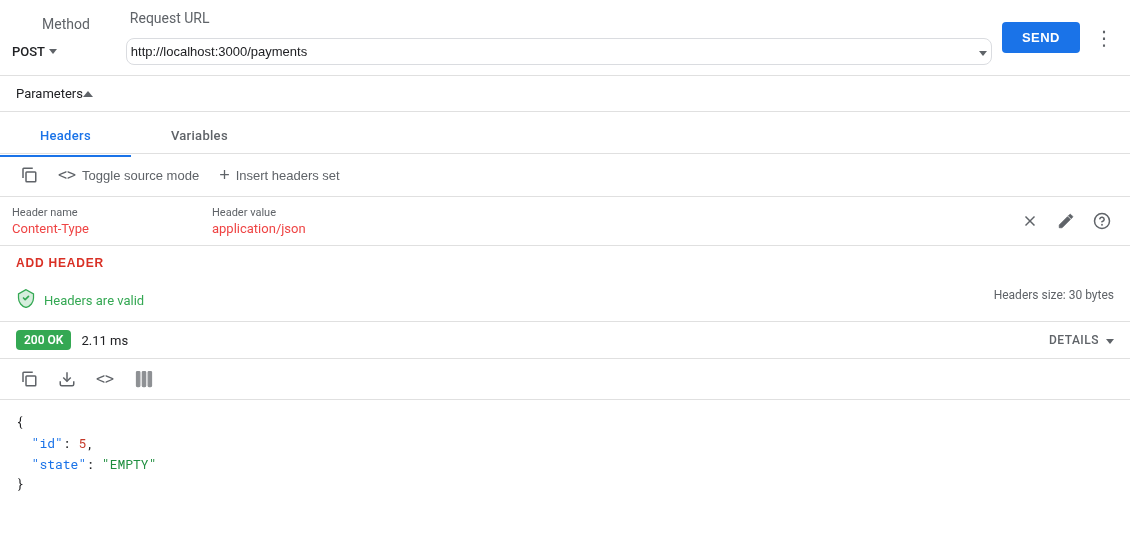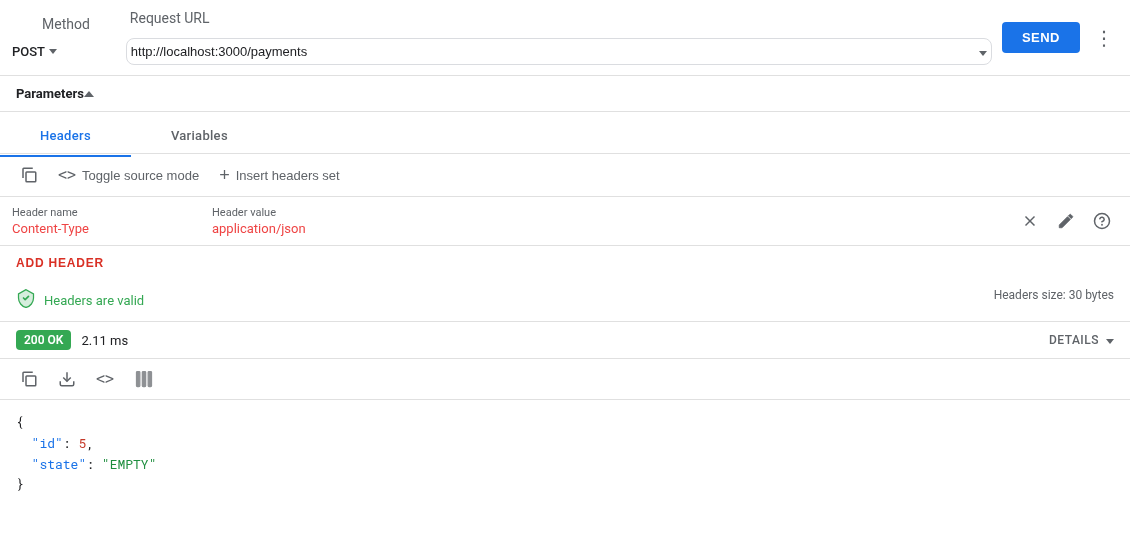--- a/index.html
+++ b/index.html
@@ -91,21 +91,21 @@
     .params-section {
       padding: 10px 16px;
       border-bottom: 1px solid #e0e0e0;
     }
     .params-toggle {
       display: flex;
       align-items: center;
       font-size: 13px;
       color: #202124;
       cursor: pointer;
-      font-weight: 700;
+      font-weight: 400;
     }
     .chevron-up {
       width: 0; height: 0;
       border-left: 5px solid transparent;
       border-right: 5px solid transparent;
       border-bottom: 6px solid #5f6368;
       display: inline-block;
     }
 
     

